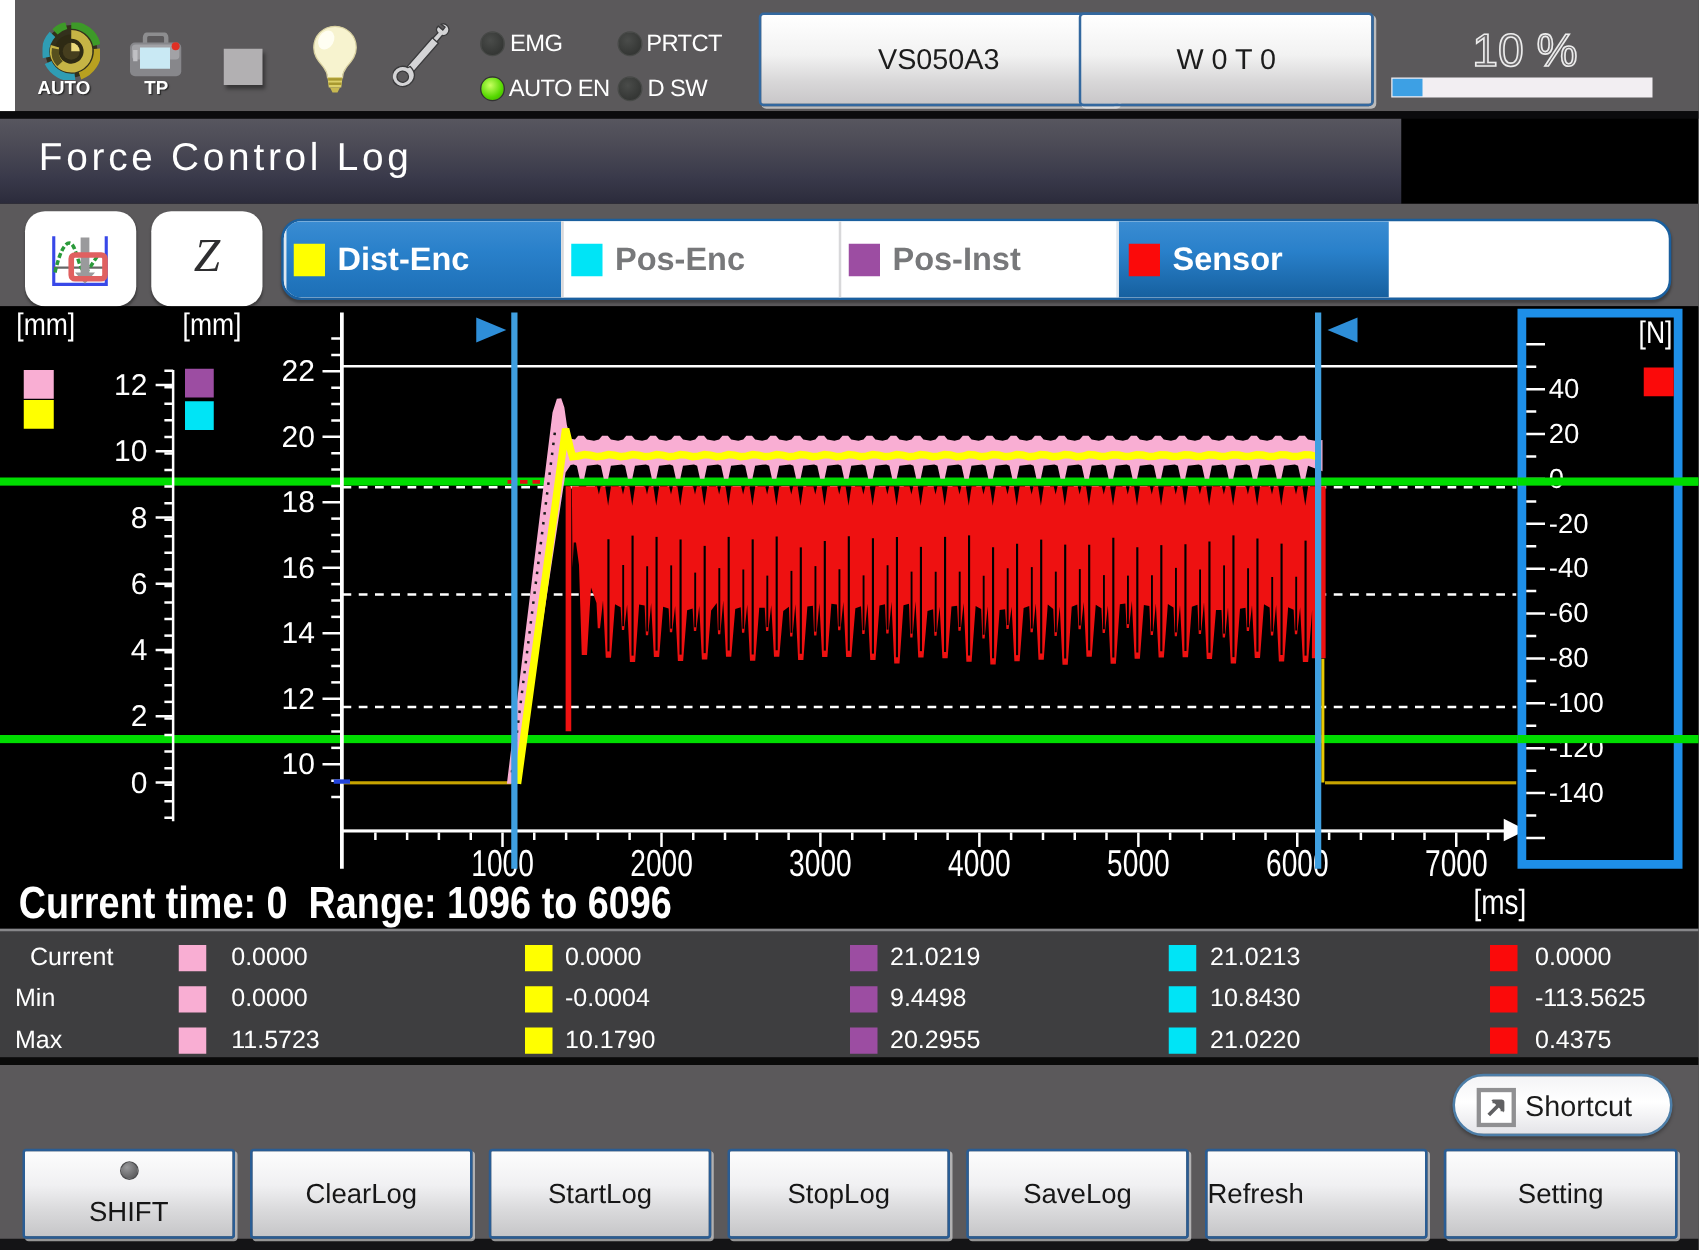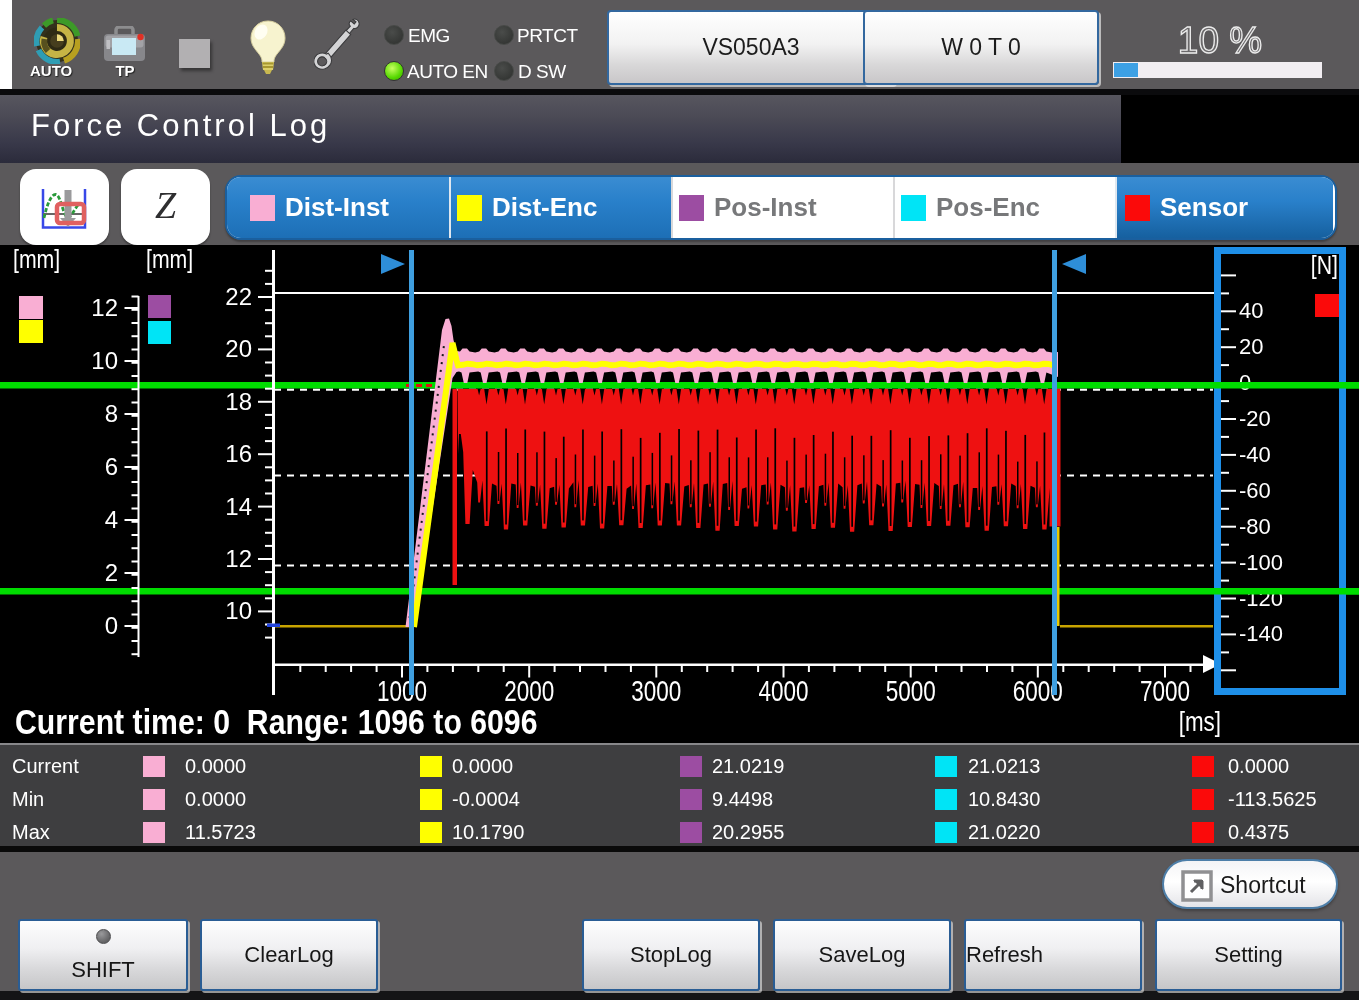--- a/index.html
+++ b/index.html
@@ -88,35 +88,31 @@
 <path d="M2,1 L2,39.5 L44,39.5 L44,1" fill="none" stroke="#3848e8" stroke-width="2.5"></path>
 <line x1="2" y1="26" x2="44" y2="26" stroke="#666" stroke-width="1.8"></line>
 <path d="M3,30 C8,8 13,5 16,7 C20,10 22,26 26,29 C29,31 33,22 37,17" fill="none" stroke="#2a9a3a" stroke-width="2.8" stroke-dasharray="4 2"></path>
 <rect x="23.5" y="2" width="7" height="29" fill="#9a9a9c"></rect>
 <polygon points="19,30 35,30 27,39" fill="#9a9a9c"></polygon>
 <rect x="16" y="16" width="27" height="19" rx="3" fill="none" stroke="#e06060" stroke-width="4.5"></rect>
 </svg>
     </div>
 <div class="wbtn" style="left:121px;text-align:center;font-family:'Liberation Serif',serif;font-style:italic;font-size:38px;color:#2e2e30;line-height:72px">Z</div>
 <div class="abs seg" style="left:225px;top:175px;width:1112px;height:65px;border-radius:16px;border:2px solid #1a5f9e;background:#fff;box-shadow:0 2px 2px rgba(0,0,0,.3)">
-  <div class="seg" style="width:222px;height:100%;background:linear-gradient(180deg,#3a8cd2 0%,#2980ca 40%,#1d6fb6 100%)">
-        <div class="sw" style="margin-left:23px;background:#f9aed3"></div>
-        <div style="margin-left:10px;color:#fff;font-size:26px;font-weight:bold">Dist-Inst</div>
-      </div>
   <div class="seg" style="width:222px;height:100%;border-left:2px solid #dfe7ef;background:linear-gradient(180deg,#3a8cd2 0%,#2980ca 40%,#1d6fb6 100%)">
         <div class="sw" style="margin-left:6px;background:#ffff00"></div>
         <div style="margin-left:10px;color:#fff;font-size:26px;font-weight:bold">Dist-Enc</div>
       </div>
   <div class="seg" style="width:222px;height:100%;border-left:2px solid #d8d8da;background:#fff">
+        <div class="sw" style="margin-left:6px;background:#00e4f6"></div>
+        <div style="margin-left:10px;color:#77787a;font-size:26px;font-weight:bold">Pos-Enc</div>
+      </div>
+  <div class="seg" style="width:222px;height:100%;border-left:2px solid #d8d8da;background:#fff">
         <div class="sw" style="margin-left:6px;background:#9c4da2"></div>
         <div style="margin-left:10px;color:#77787a;font-size:26px;font-weight:bold">Pos-Inst</div>
-      </div>
-  <div class="seg" style="width:222px;height:100%;border-left:2px solid #d8d8da;background:#fff">
-        <div class="sw" style="margin-left:6px;background:#00e4f6"></div>
-        <div style="margin-left:10px;color:#77787a;font-size:26px;font-weight:bold">Pos-Enc</div>
       </div>
   <div class="seg" style="width:218px;height:100%;border-left:2px solid #dfe7ef;background:linear-gradient(180deg,#3a8cd2 0%,#2980ca 40%,#16609f 100%)">
         <div class="sw" style="margin-left:8px;background:#fb0a0a"></div>
         <div style="margin-left:10px;color:#fff;font-size:26px;font-weight:bold">Sensor</div>
       </div>
 </div>
 
 <svg width="1359" height="498" viewBox="0 245 1359 498" style="position:absolute;left:0;top:245px" font-family="Liberation Sans, sans-serif">
       <rect x="0" y="245" width="1359" height="498" fill="#000000"></rect>
       <line x1="274" y1="475.5" x2="1213" y2="475.5" stroke="#ffffff" stroke-width="2" stroke-dasharray="7 6"></line>
@@ -427,21 +423,21 @@
       <rect x="409" y="250" width="5" height="445" fill="#3f9fe0"></rect>
       <rect x="1052" y="250" width="5" height="445" fill="#3f9fe0"></rect>
       <polygon points="381,254 381,274 405,264" fill="#2e8ed8"></polygon>
       <polygon points="1086,254 1086,274 1062,264" fill="#2e8ed8"></polygon>
       <text transform="translate(15,734) scale(0.84 1)" font-size="36" font-weight="bold" fill="#fff">Current time: 0&nbsp;&nbsp;Range: 1096 to 6096</text>
       <text transform="translate(1221,731) scale(0.8 1)" text-anchor="end" font-size="28" fill="#fff">[ms]</text>
     </svg>
 
 <div class="abs" style="left:0;top:743px;width:1359px;height:103px;background:#3e3e40;border-top:2px solid #87878a"></div>
 <div class="abs" style="left:0;top:846px;width:1359px;height:6px;background:#0a0a0a"></div>
-<div class="tc" style="left:12px;top:755px">Current</div>
+<div class="tc" style="left:24px;top:755px">Current</div>
     <div style="position:absolute;left:143px;top:756px;width:22px;height:21px;background:#f9aed3"></div>
     <div class="tc" style="left:185px;top:755px">0.0000</div>
     <div style="position:absolute;left:420px;top:756px;width:22px;height:21px;background:#ffff00"></div>
     <div class="tc" style="left:452px;top:755px">0.0000</div>
     <div style="position:absolute;left:680px;top:756px;width:22px;height:21px;background:#9c4da2"></div>
     <div class="tc" style="left:712px;top:755px">21.0219</div>
     <div style="position:absolute;left:935px;top:756px;width:22px;height:21px;background:#00e4f6"></div>
     <div class="tc" style="left:968px;top:755px">21.0213</div>
     <div style="position:absolute;left:1192px;top:756px;width:22px;height:21px;background:#fb0a0a"></div>
     <div class="tc" style="left:1228px;top:755px">0.0000</div>
@@ -476,17 +472,18 @@
 <path d="M10 22 L20 12 M21 11 L13 11 M21 11 L21 19" stroke="#606062" stroke-width="3" fill="none"></path>
 <polygon points="22,10 22,20 12,10" fill="#606062"></polygon>
 </svg>
       <div style="position:absolute;left:56px;top:11px;font-size:23px;color:#1b1b1b">Shortcut</div>
     </div>
 <div class="fbtn" style="left:18px;width:170px">
       <div style="position:absolute;left:50%;margin-left:-7px;top:8px;width:15px;height:15px;border-radius:50%;background:radial-gradient(circle at 35% 30%,#9a9a9c,#636365 70%);border:1px solid #4c4c4e"></div>
       <div style="position:absolute;width:100%;top:36px;text-align:center">SHIFT</div>
     </div>
     <div class="fbtn" style="left:200px;width:178px;line-height:68px;text-align:center">ClearLog</div>
+    <div class="fbtn" style="left:391px;width:178px;line-height:68px;text-align:center">StartLog</div>
     <div class="fbtn" style="left:582px;width:178px;line-height:68px;text-align:center">StopLog</div>
     <div class="fbtn" style="left:773px;width:178px;line-height:68px;text-align:center">SaveLog</div>
     <div class="fbtn" style="left:964px;width:178px;line-height:68px;text-align:left">Refresh</div>
     <div class="fbtn" style="left:1155px;width:187px;line-height:68px;text-align:center">Setting</div>
 
 </div>
 </body></html>

